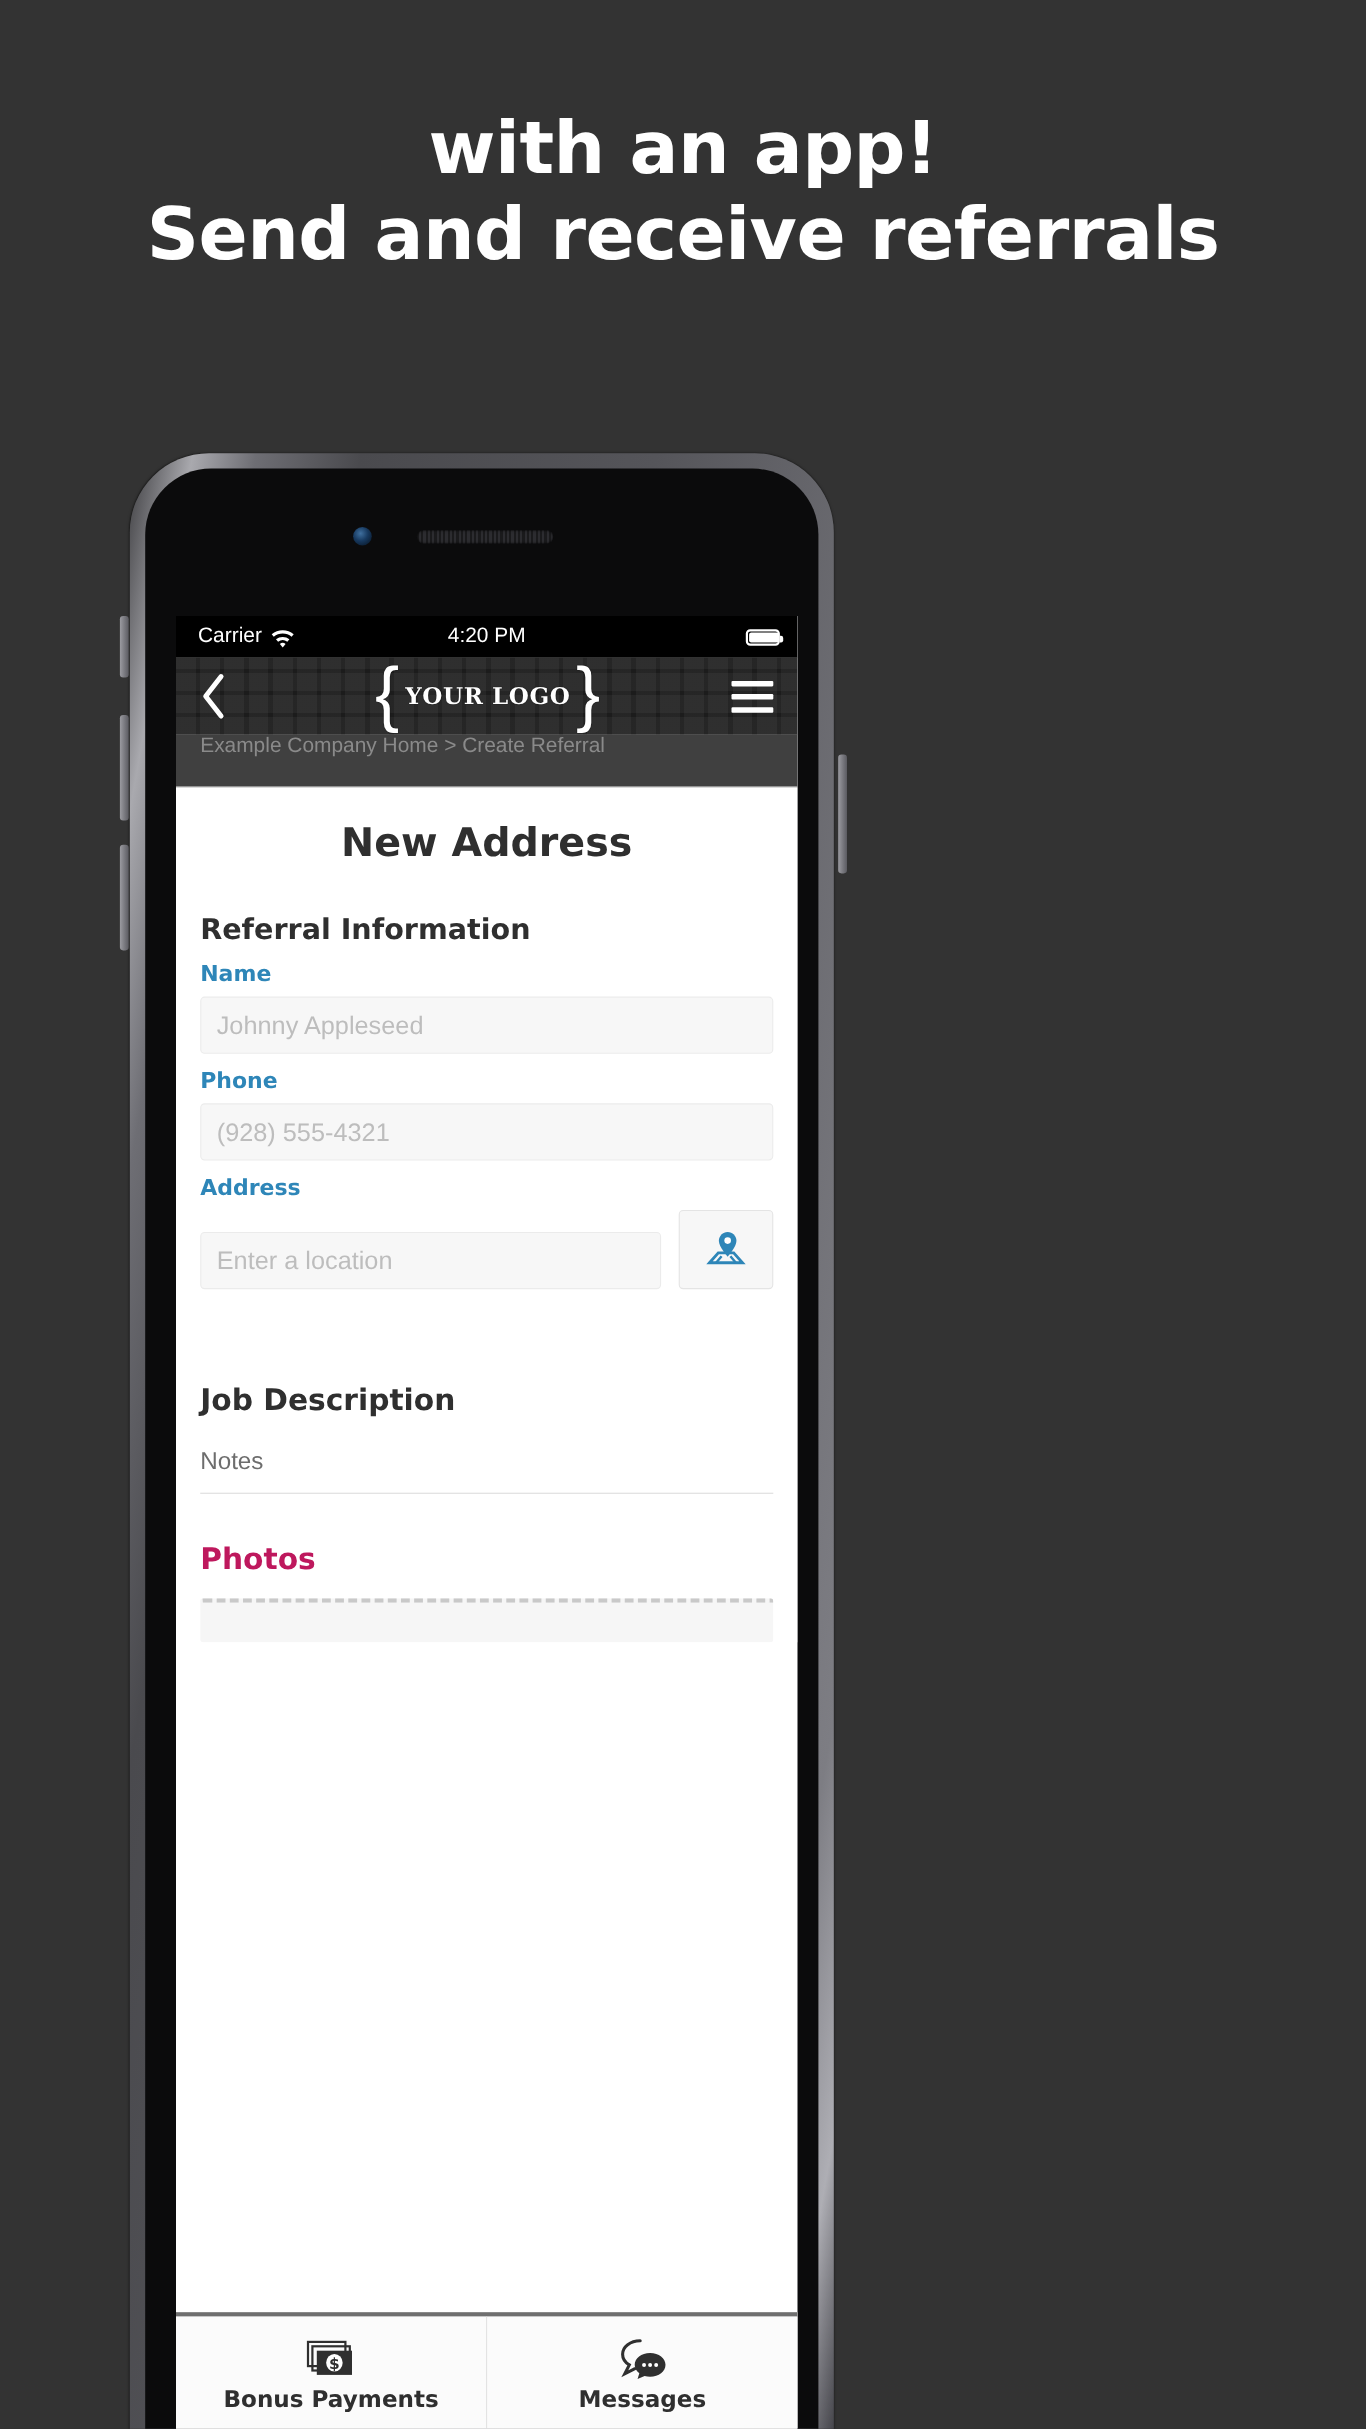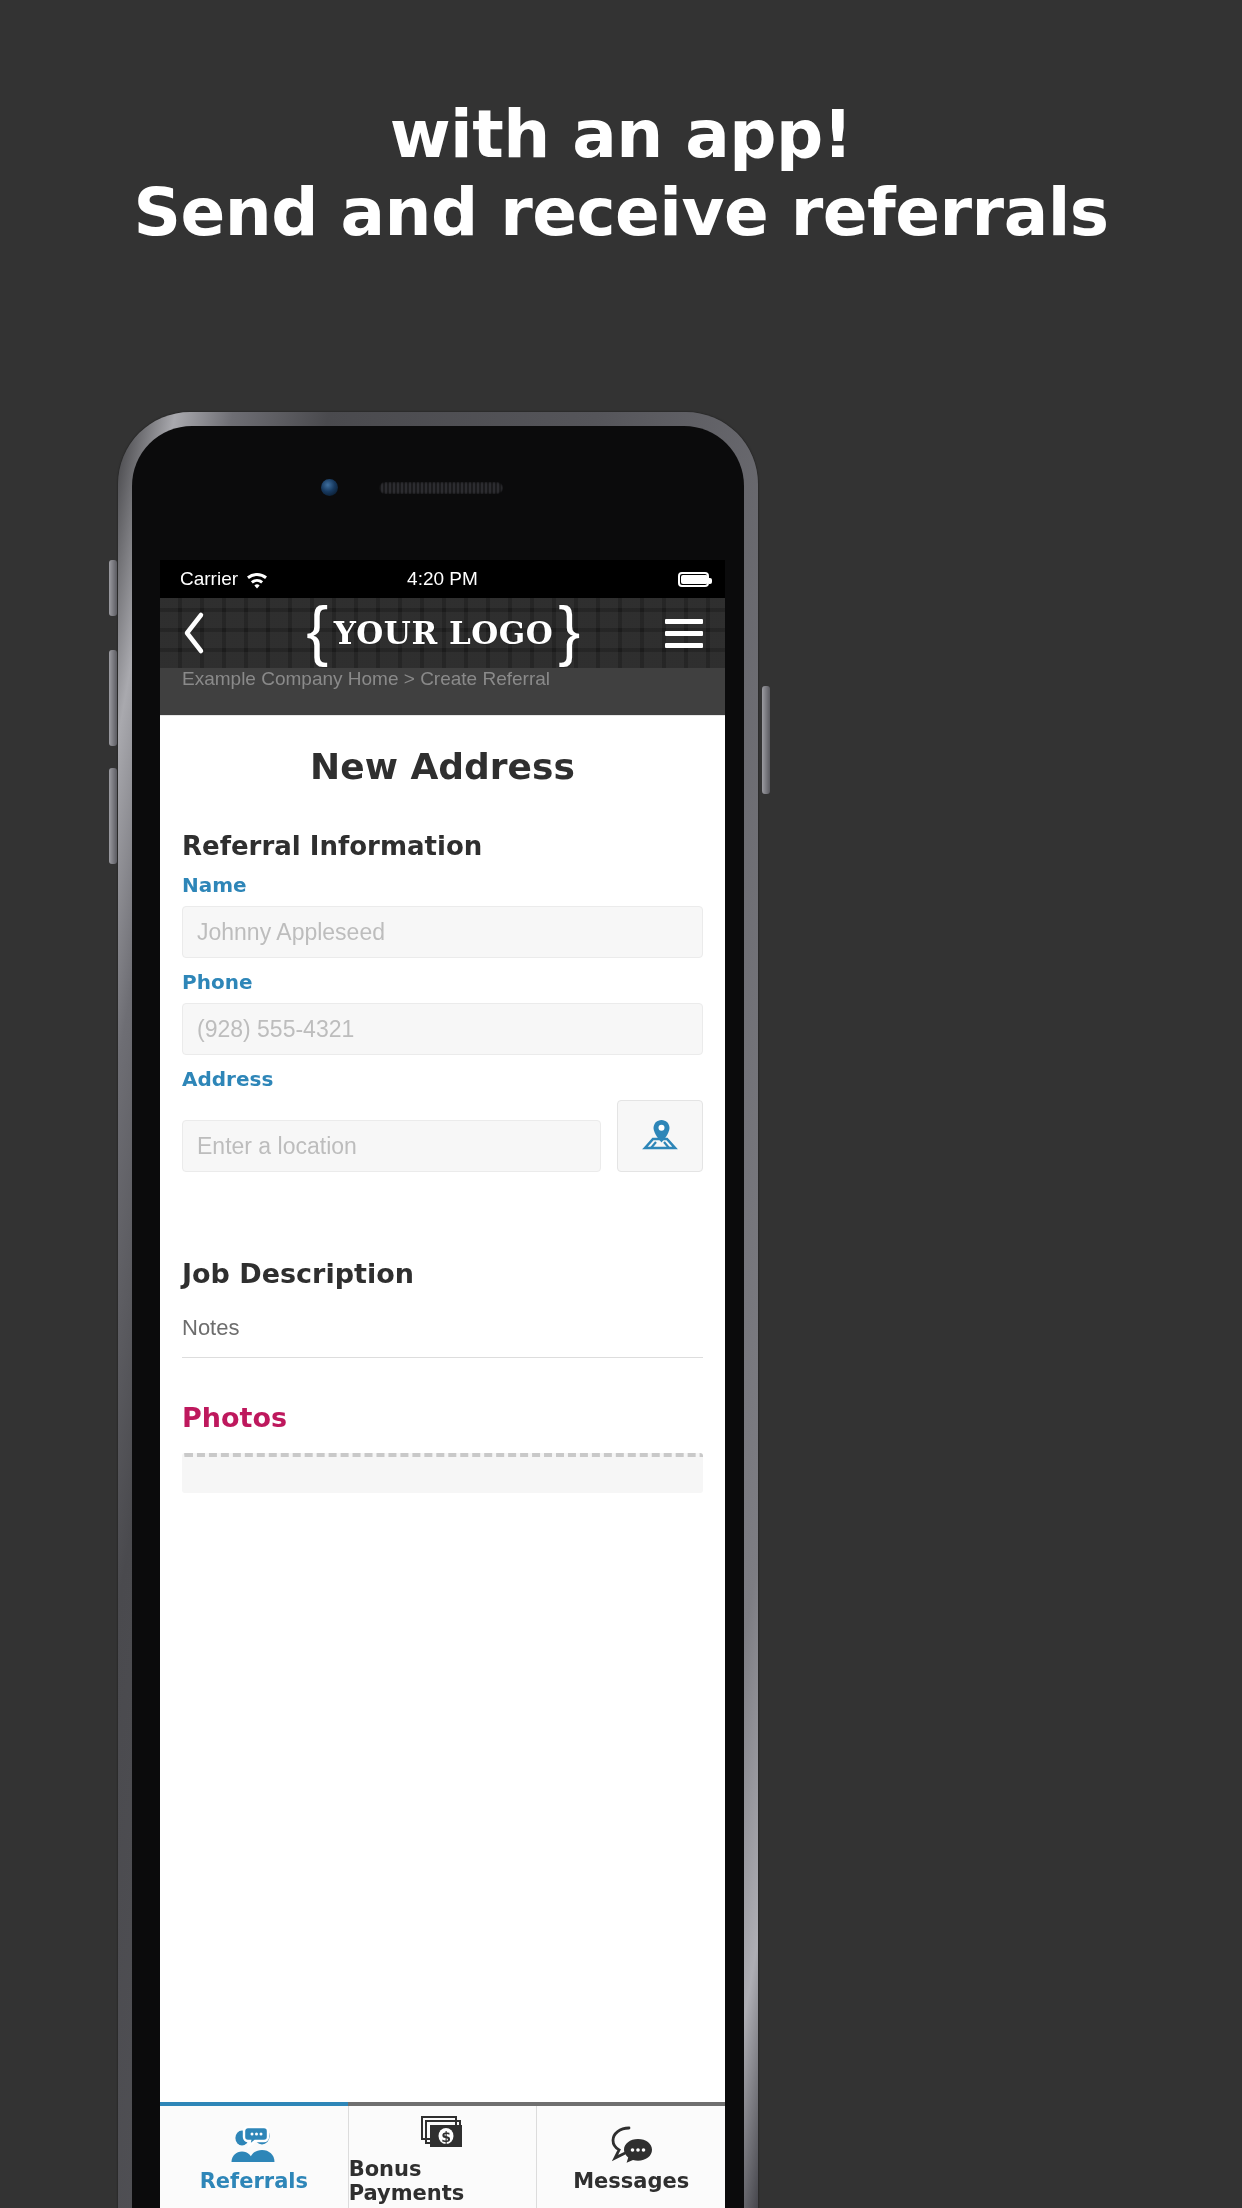--- a/index.html
+++ b/index.html
@@ -117,21 +117,21 @@
     font-size: 29px;
     letter-spacing: .5px;
     display: flex; align-items: center; gap: 5px;
     text-shadow: 0 0 1px #000;
   }
   .logo .brace {
     font-family: "Liberation Sans", sans-serif;
     font-size: 66px; font-weight: 300; line-height: 0.72;
     transform: translateY(-2px);
   }
-  .logo .logo-text { font-variant: small-caps; font-size: 31px; }
+  .logo .logo-text { font-variant: small-caps; font-size: 21px; }
   .hamburger { width: 38px; display: flex; flex-direction: column; gap: 7px; }
   .hamburger i { display: block; height: 5px; background: #ffffff; border-radius: 1px; }
 
   
   .breadcrumb {
     height: 48px; background: #404040;
     border-bottom: 1px solid #e7e7e7;
     display: flex; align-items: flex-start;
     padding: 0 22px;
     color: #8a8a8a; font-size: 19px;
@@ -309,35 +309,20 @@
       </div>
 
       <div class="subsection">Job Description</div>
       <div class="notes-line">Notes</div>
 
       <div class="photos-head">Photos</div>
       <div class="photo-drop"></div>
     </div>
 
     <div class="tabbar">
-      <div class="tab active">
-        <div class="tab-ico">
-          <svg width="52" height="40" viewBox="0 0 52 40">
-            <ellipse cx="14" cy="13" rx="6.6" ry="7.4" fill="#2e86b8"></ellipse>
-            <path d="M3.5 37c0-6.4 4.7-10.6 10.5-10.6S24.5 30.6 24.5 37z" fill="#2e86b8"></path>
-            <ellipse cx="34" cy="11" rx="7.6" ry="8.4" fill="#2e86b8"></ellipse>
-            <path d="M21.5 37c0-7.2 5.5-12 12.5-12s12.5 4.8 12.5 12z" fill="#2e86b8"></path>
-            <path d="M20 2h16a4 4 0 0 1 4 4v6a4 4 0 0 1-4 4h-9l-6 5 1-5h-2a4 4 0 0 1-4-4V6a4 4 0 0 1 4-4z" fill="#2e86b8" stroke="#ffffff" stroke-width="2.4"></path>
-            <circle cx="24" cy="9" r="1.5" fill="#fff"></circle>
-              <circle cx="28.5" cy="9" r="1.5" fill="#fff"></circle>
-              <circle cx="33" cy="9" r="1.5" fill="#fff"></circle>
-          </svg>
-        </div>
-        <div class="tab-label">Referrals</div>
-      </div>
       <div class="tab">
         <div class="tab-ico">
           <svg width="50" height="40" viewBox="0 0 50 40">
             <rect x="4" y="4" width="34" height="22" fill="none" stroke="#2f2f2f" stroke-width="2"></rect>
             <rect x="8" y="8" width="34" height="22" fill="none" stroke="#2f2f2f" stroke-width="2"></rect>
             <rect x="12" y="12" width="32" height="22" fill="#2f2f2f"></rect>
             <ellipse cx="28" cy="23" rx="7.5" ry="8" fill="#ffffff"></ellipse>
             <text x="28" y="28.5" font-family="DejaVu Sans, sans-serif" font-size="14" font-weight="bold" fill="#2f2f2f" text-anchor="middle">$</text>
           </svg>
         </div>

